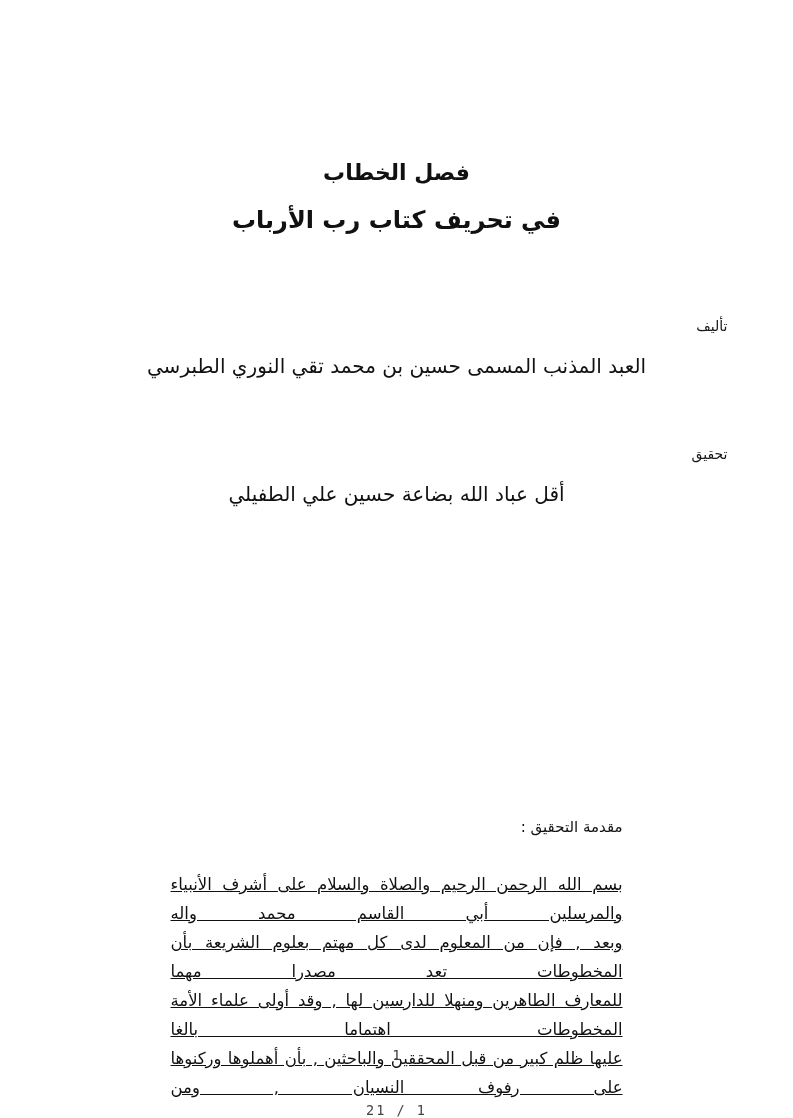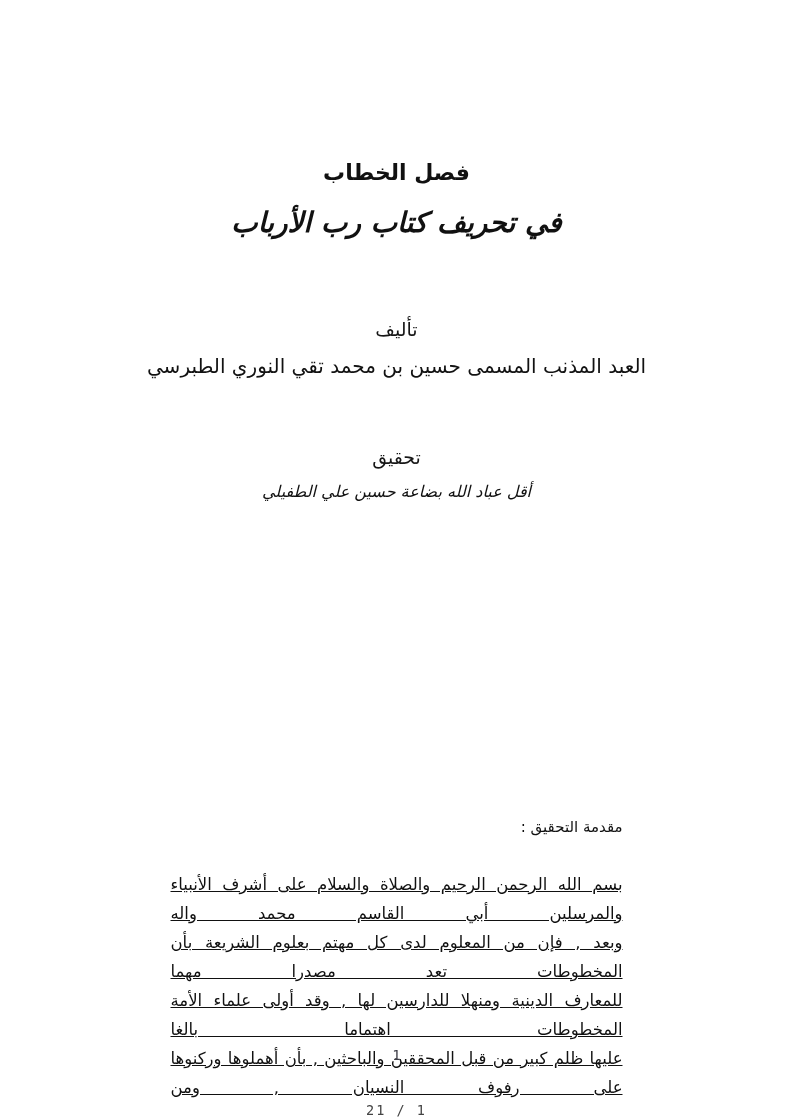--- a/index.html
+++ b/index.html
@@ -25,38 +25,37 @@
     text-align: center;
   }
   .title-line-1 {
     top: 144px;
     font-size: 22px;
     font-weight: bold;
     letter-spacing: 0.5px;
   }
   .title-line-2 {
     top: 190px;
-    font-size: 28px;
+    font-size: 24px;
     font-weight: bold;
-    font-style: italic;
   }
   .small-label {
-    font-size: 19px;
+    font-size: 14px;
     color: #161616;
+    text-align: right;
   }
   .talif-label { top: 302px; }
   .author-line {
     top: 338px;
     font-size: 20px;
   }
   .tahqiq-label { top: 430px; }
   .editor-line {
     top: 466px;
-    font-size: 16px;
-    font-style: italic;
+    font-size: 20px;
   }
   .section-heading {
     position: absolute;
     top: 802px;
     right: 105px;
     font-size: 15px;
   }
   .paragraph {
     position: absolute;
     left: 105px;
@@ -111,21 +110,21 @@
   <div class="centered editor-line">أقل عباد الله بضاعة حسين علي الطفيلي</div>
 
   <div class="section-heading">مقدمة التحقيق :</div>
 
   <div class="paragraph para-1">
     <div class="body-line justify">بسم الله الرحمن الرحيم والصلاة والسلام على أشرف الأنبياء والمرسلين أبي القاسم محمد واله</div>
   </div>
 
   <div class="paragraph para-2">
     <div class="body-line justify">وبعد , فإن من المعلوم لدى كل مهتم بعلوم الشريعة بأن المخطوطات تعد مصدرا مهما</div>
-    <div class="body-line justify">للمعارف الدينية ومنهلا للدارسين لها , وقد أولى علماء الأمة المخطوطات اهتماما بالغا</div>
+    <div class="body-line justify">للمعارف الطاهرين ومنهلا للدارسين لها , وقد أولى علماء الأمة المخطوطات اهتماما بالغا</div>
     <div class="body-line justify">عليها ظلم كبير من قبل المحققين والباحثين , بأن أهملوها وركنوها على رفوف النسيان , ومن</div>
   </div>
 
   <div class="centered page-number">1</div>
 
   <div class="centered page-counter">1 / 21</div>
 
 </div>
 
 </body></html>

